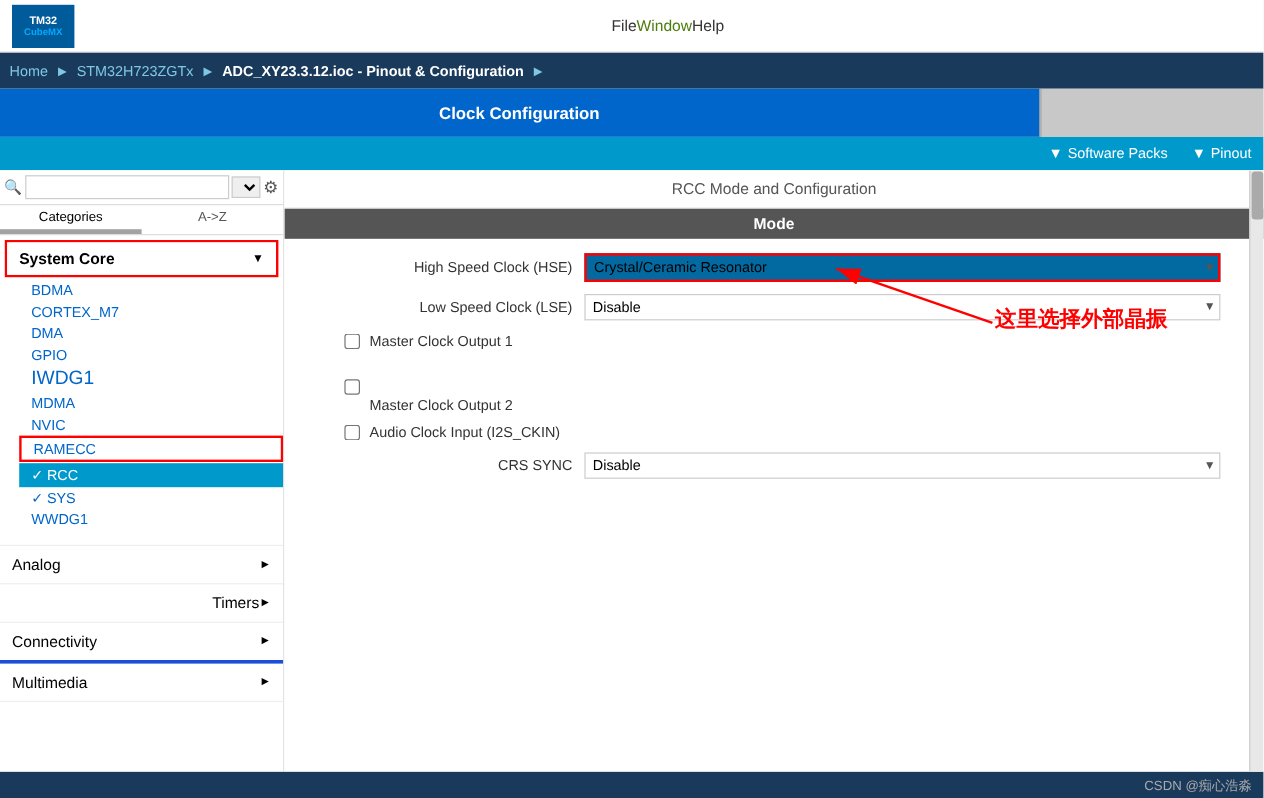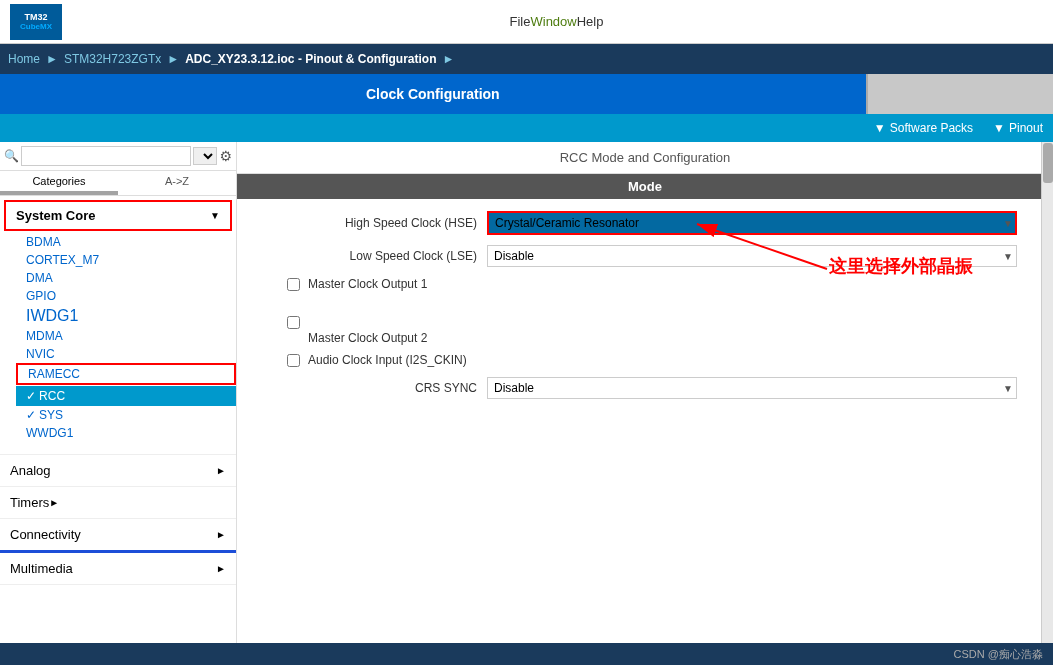--- a/index.html
+++ b/index.html
@@ -91,21 +91,21 @@
         <span>SYS</span>
       </div>
       <div style="padding:2px 10px; cursor:pointer; font-size:12px; color:#0066cc;">WWDG1</div>
     </div>
 
     <div style="margin-top:12px;">
       <div style="display:flex; align-items:center; justify-content:space-between; padding:8px 10px; cursor:pointer; font-size:13px; border-top:1px solid #eee; border-bottom:1px solid #eee;">
         <span>Analog</span>
         <span style="font-size:10px;">►</span>
       </div>
-      <div style="display:flex; align-items:center; justify-content:flex-start; padding:8px 10px; cursor:pointer; font-size:13px; border-bottom:1px solid #eee;">
+      <div style="display:flex; align-items:center; justify-content:flex-end; padding:8px 10px; cursor:pointer; font-size:13px; border-bottom:1px solid #eee;">
         <span>Timers</span>
         <span style="font-size:10px;">►</span>
       </div>
       <div style="display:flex; align-items:center; justify-content:space-between; padding:8px 10px; cursor:pointer; font-size:13px; border-bottom:3px solid #1d4ed8;">
         <span>Connectivity</span>
         <span style="font-size:10px;">►</span>
       </div>
       <div style="display:flex; align-items:center; justify-content:space-between; padding:8px 10px; cursor:pointer; font-size:13px; border-bottom:1px solid #eee;">
         <span>Multimedia</span>
         <span style="font-size:10px;">►</span>

